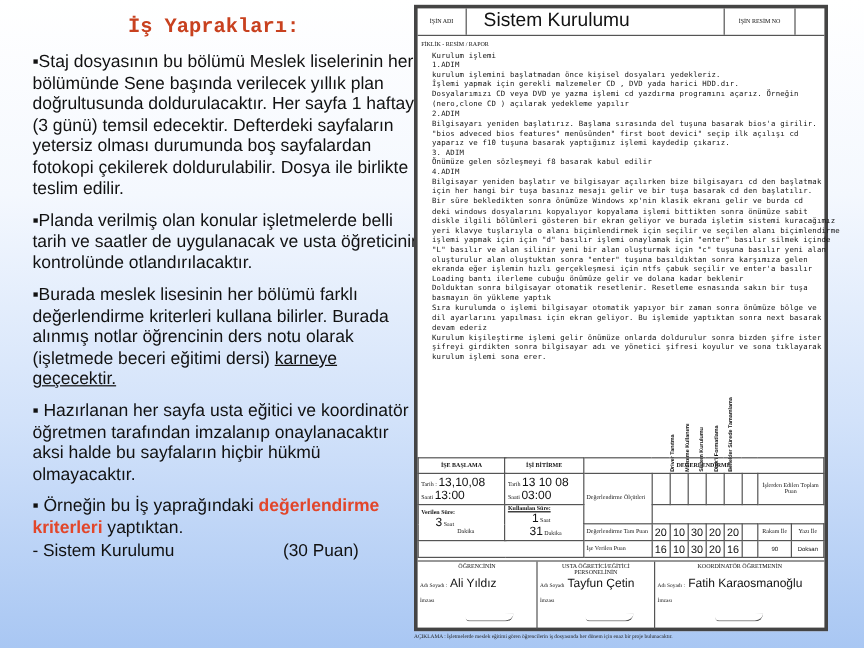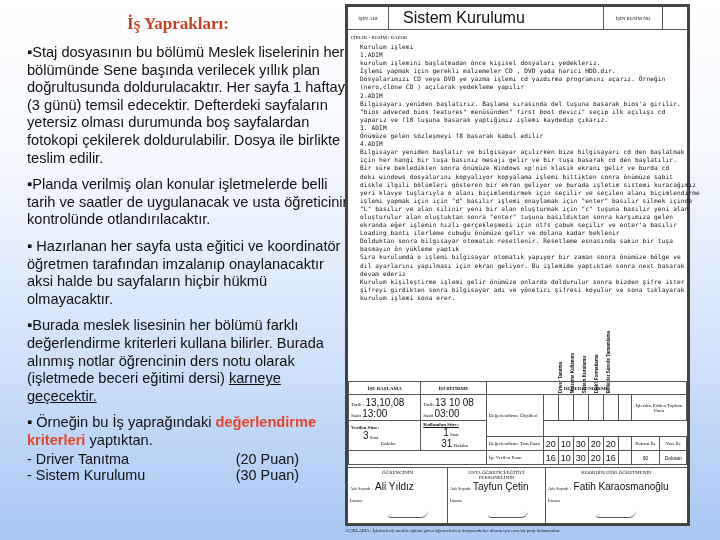--- a/index.html
+++ b/index.html
@@ -3,21 +3,21 @@
 <meta charset="utf-8">
 <style>
   html, body { margin:0; padding:0; }
   body {
     width:720px; height:540px; overflow:hidden; position:relative;
     background: linear-gradient(to bottom, #ffffff 0%, #f4f8fe 30%, #d2e2fa 65%, #a9c7f3 100%);
     font-family: "Liberation Sans", sans-serif;
   }
   .slide-title {
     position:absolute; left:28px; top:14px; width:300px; text-align:center;
-    color:#c8411f; font-size:17px; font-weight:bold; font-family:Liberation Serif, serif;
+    color:#c8411f; font-size:17px; font-weight:bold; font-family:Liberation Mono, monospace;
   }
   .left { position:absolute; left:27px; top:44px; width:325px; color:#111; font-size:14.6px; line-height:17.6px; }
   .para { margin:0 0 9px 0; }
   .para .u { text-decoration:underline; }
   .para .red { color:#e2462a; font-weight:bold; }
   .crit { display:flex; justify-content:space-between; width:272px; line-height:16px; font-size:14.4px; }
 
   
   .sheet {
     position:absolute; left:345px; top:4px; width:345px; height:522px;
@@ -49,28 +49,24 @@
   .footnote { position:absolute; left:345px; top:528px; font-size:4.5px; font-family:"Liberation Serif", serif; color:#222; }
 </style>
 </head>
 <body>
 
 <div class="slide-title">İş Yaprakları:</div>
 
 <div class="left">
   <p class="para">▪Staj dosyasının bu bölümü Meslek liselerinin her bölümünde  Sene başında verilecek yıllık plan doğrultusunda doldurulacaktır. Her sayfa 1 haftayı (3 günü) temsil edecektir. Defterdeki sayfaların yetersiz olması  durumunda boş sayfalardan fotokopi çekilerek  doldurulabilir. Dosya ile birlikte teslim edilir.</p>
   <p class="para">▪Planda verilmiş olan konular işletmelerde belli tarih ve saatler de uygulanacak ve usta öğreticinin kontrolünde otlandırılacaktır.</p>
+  <p class="para"><span>▪Burada meslek lisesinin her bölümü farklı değerlendirme kriterleri kullana bilirler. Burada alınmış notlar öğrencinin ders notu olarak (işletmede beceri eğitimi dersi) </span><span class="u">karneye geçecektir.</span></p>
   <p class="para">▪ Hazırlanan her sayfa usta eğitici ve koordinatör öğretmen tarafından imzalanıp onaylanacaktır aksi halde bu sayfaların hiçbir hükmü olmayacaktır.</p>
-  <p class="para"><span>▪Burada meslek lisesinin her bölümü farklı değerlendirme kriterleri kullana bilirler. Burada alınmış notlar öğrencinin ders notu olarak (işletmede beceri eğitimi dersi) </span><span class="u">karneye geçecektir.</span></p>
   <p class="para" style="margin-bottom:2px"><span>▪ Örneğin bu İş yaprağındaki </span><span class="red">değerlendirme kriterleri</span><span> yaptıktan.</span></p>
   <div>
-    <div class="crit">
-        <span>- Driver Tanıtma</span>
-        <span>(20 Puan)</span>
-      </div>
     <div class="crit">
         <span>- Sistem Kurulumu</span>
         <span>(30 Puan)</span>
       </div>
 
   </div>
 </div>
 
 <div class="sheet">
   <div class="hdr">

